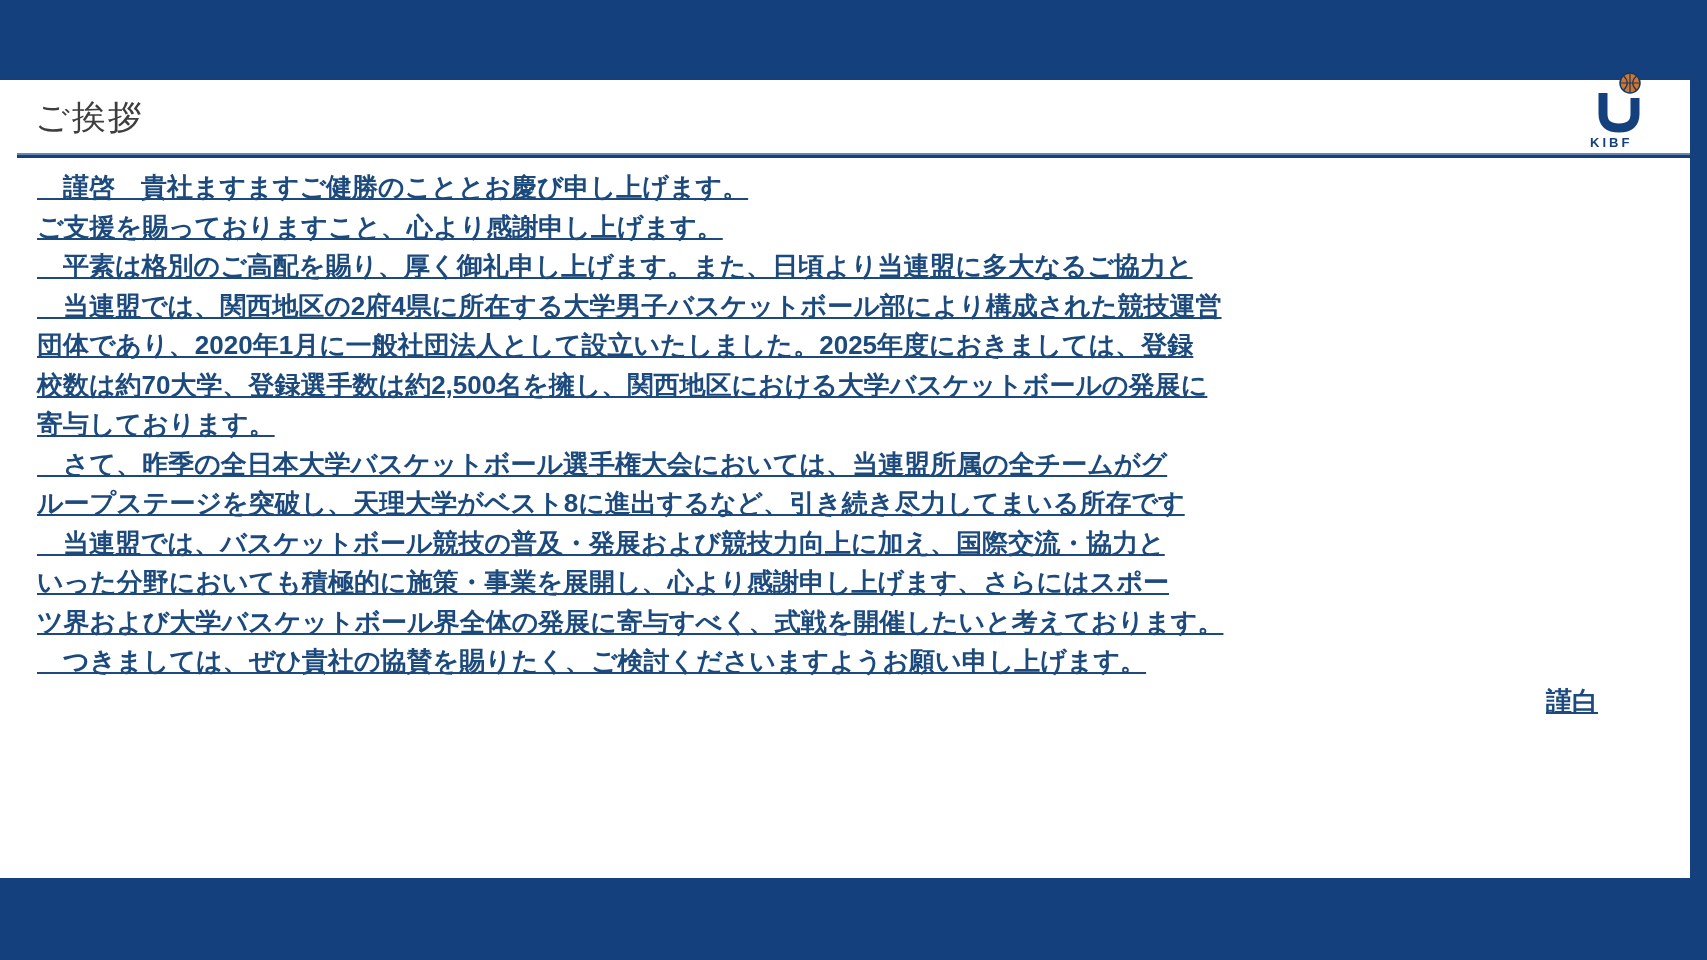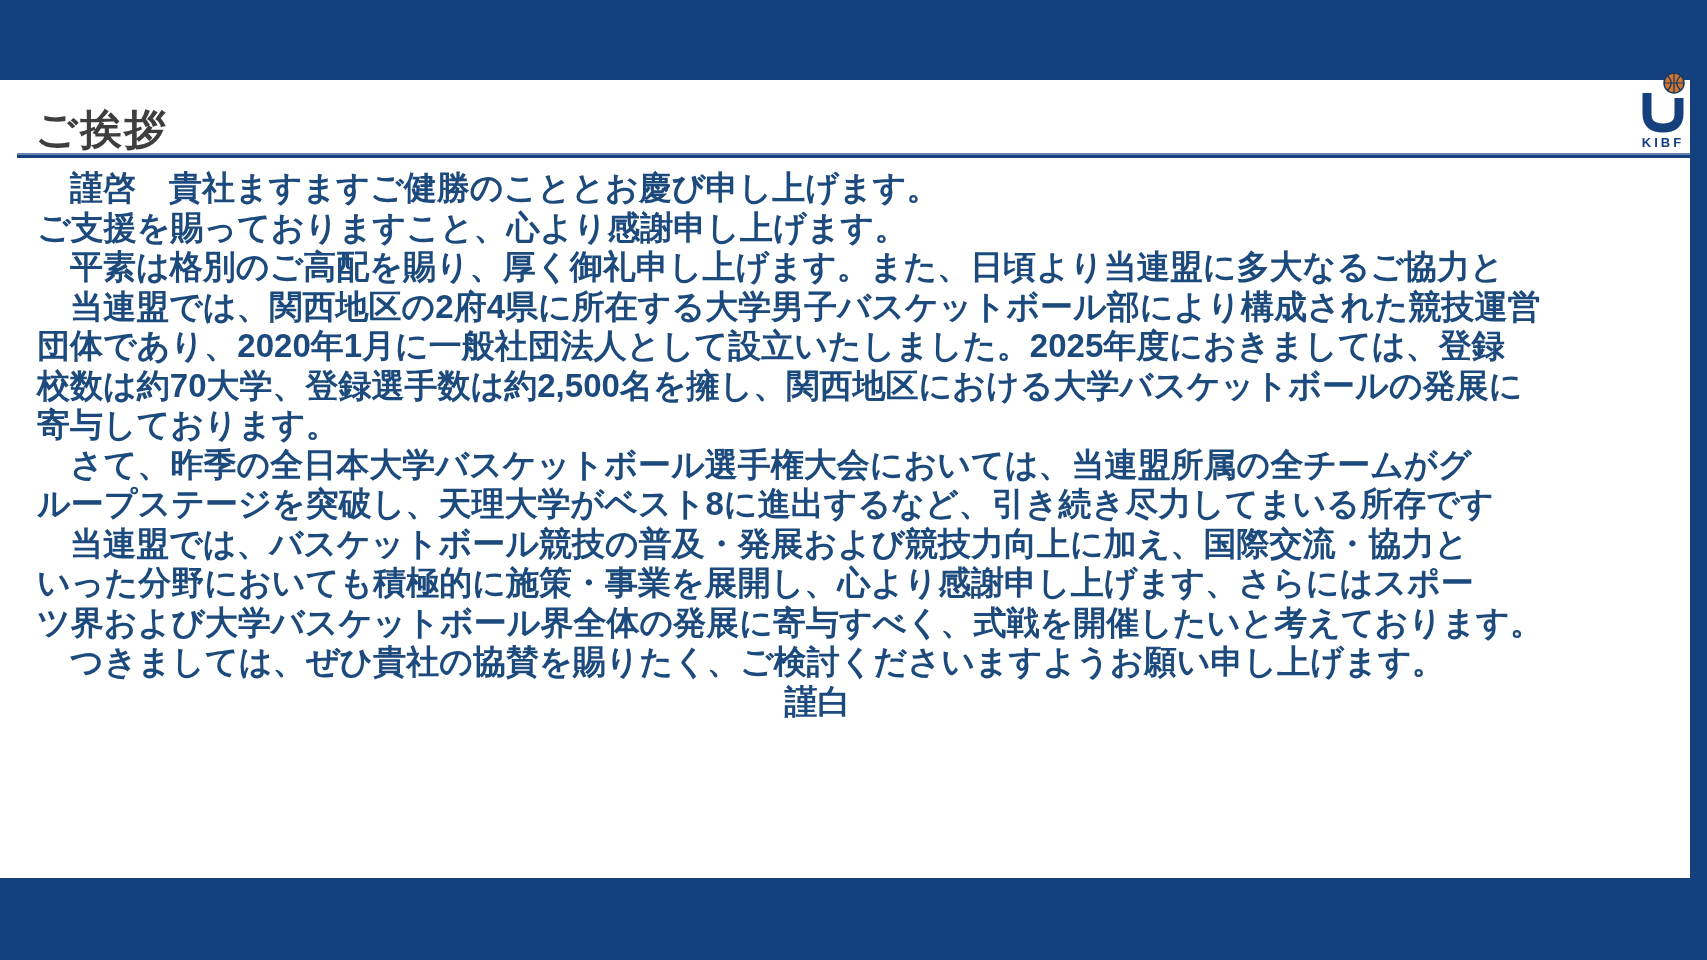--- a/index.html
+++ b/index.html
@@ -16,45 +16,46 @@
   }
   .bar-bottom{
     position:absolute;left:0;top:878px;width:1707px;height:82px;
     background:#14417E;
   }
   .bar-right{
     position:absolute;left:1690px;top:80px;width:17px;height:798px;
     background:#14417E;
   }
   .page-title{
-    position:absolute;left:35px;top:102px;
-    font-size:42px;font-weight:700;color:#3E3E3E;
+    position:absolute;left:35px;top:95px;
+    font-size:34px;font-weight:400;color:#3E3E3E;
     letter-spacing:2px;white-space:nowrap;
   }
   .title-rule{
     position:absolute;left:17px;top:153px;width:1673px;height:5px;
     background:linear-gradient(to bottom,#6c87ad 0%,#6c87ad 35%,#14417E 35%,#14417E 100%);
   }
   .logo{
-    position:absolute;left:1634px;top:72px;width:58px;
-    text-align:center;line-height:0;
+    position:absolute;left:1590px;top:72px;width:58px;
+    text-align:left;line-height:0;
   }
   .logo-text{
     display:block;margin-top:1px;
     font-size:13px;line-height:15px;font-weight:bold;
     letter-spacing:3px;color:#14417E;
   }
   .body-text{
     position:absolute;left:37px;top:168px;width:1653px;
-    font-size:33px;line-height:39.5px;font-weight:bold;
+    font-size:26px;line-height:39.5px;font-weight:bold;
     color:#1C4A7D;
+    text-decoration:underline;
   }
   .body-line{white-space:nowrap;}
   .closing-line{
-    text-align:center;padding-right:92px;white-space:nowrap;
+    text-align:right;padding-right:92px;white-space:nowrap;
   }
 </style>
 </head>
 <body>
 
 <div class="slide">
 
   <div class="bar-top"></div>
   <div class="bar-right"></div>
   <div class="bar-bottom"></div>

